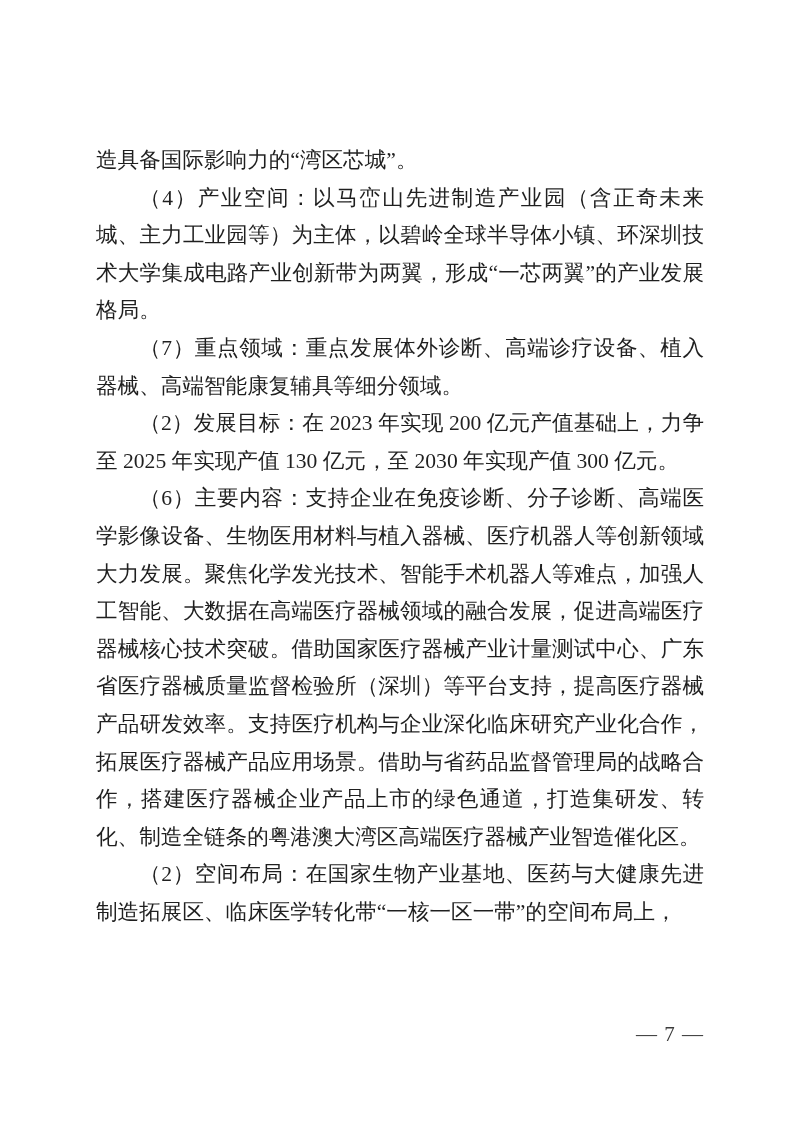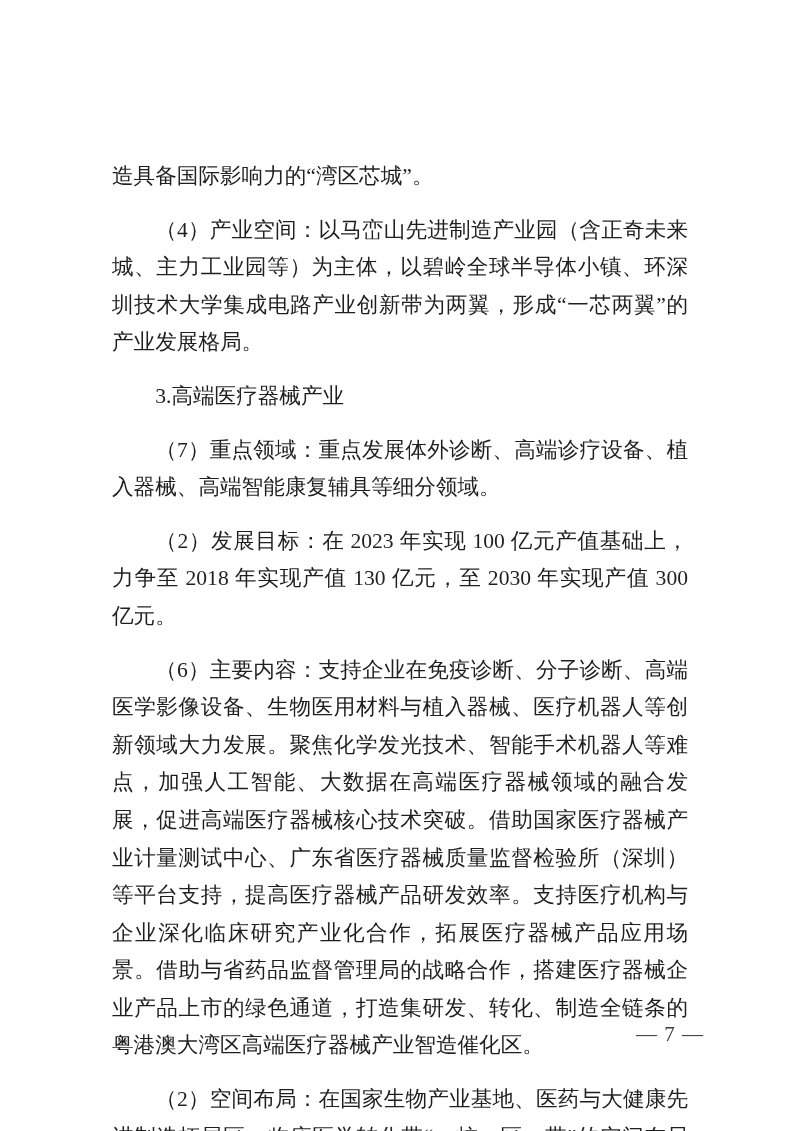--- a/index.html
+++ b/index.html
@@ -26,21 +26,21 @@
     left: 96px;
     top: 142px;
     width: 608px;
     color: #1f1f1f;
     font-size: 21.6px;
     line-height: 37.6px;
     text-align: justify;
     text-justify: inter-ideograph;
   }
   .content p {
-    margin: 16px;
+    margin: 0;
     padding: 0;
   }
   .content p.indent {
     text-indent: 2em;
   }
   .footer {
     position: absolute;
     left: 96px;
     top: 1020px;
     width: 608px;
@@ -51,20 +51,19 @@
     letter-spacing: 1px;
   }
 </style>
 </head>
 <body>
 
 <div class="page">
   <div class="content" id="content">
       <p>造具备国际影响力的“湾区芯城”。</p>
       <p class="indent">（4）产业空间：以马峦山先进制造产业园（含正奇未来城、主力工业园等）为主体，以碧岭全球半导体小镇、环深圳技术大学集成电路产业创新带为两翼，形成“一芯两翼”的产业发展格局。</p>
-      <p class="indent">3.高端医疗器械产业</p>
       <p class="indent">（7）重点领域：重点发展体外诊断、高端诊疗设备、植入器械、高端智能康复辅具等细分领域。</p>
-      <p class="indent">（2）发展目标：在 2023 年实现 100 亿元产值基础上，力争至 2018 年实现产值 130 亿元，至 2030 年实现产值 300 亿元。</p>
+      <p class="indent">（2）发展目标：在 2023 年实现 200 亿元产值基础上，力争至 2025 年实现产值 130 亿元，至 2030 年实现产值 300 亿元。</p>
       <p class="indent">（6）主要内容：支持企业在免疫诊断、分子诊断、高端医学影像设备、生物医用材料与植入器械、医疗机器人等创新领域大力发展。聚焦化学发光技术、智能手术机器人等难点，加强人工智能、大数据在高端医疗器械领域的融合发展，促进高端医疗器械核心技术突破。借助国家医疗器械产业计量测试中心、广东省医疗器械质量监督检验所（深圳）等平台支持，提高医疗器械产品研发效率。支持医疗机构与企业深化临床研究产业化合作，拓展医疗器械产品应用场景。借助与省药品监督管理局的战略合作，搭建医疗器械企业产品上市的绿色通道，打造集研发、转化、制造全链条的粤港澳大湾区高端医疗器械产业智造催化区。</p>
       <p class="indent">（2）空间布局：在国家生物产业基地、医药与大健康先进制造拓展区、临床医学转化带“一核一区一带”的空间布局上，</p>
     </div>
   <div class="footer">— 7 —</div>
 </div>
 
 </body></html>

